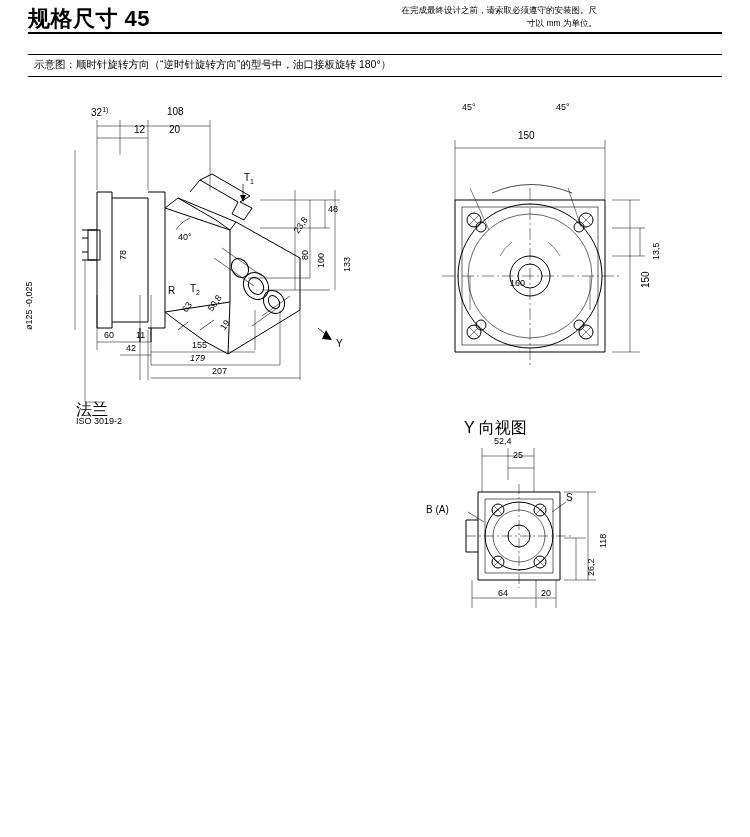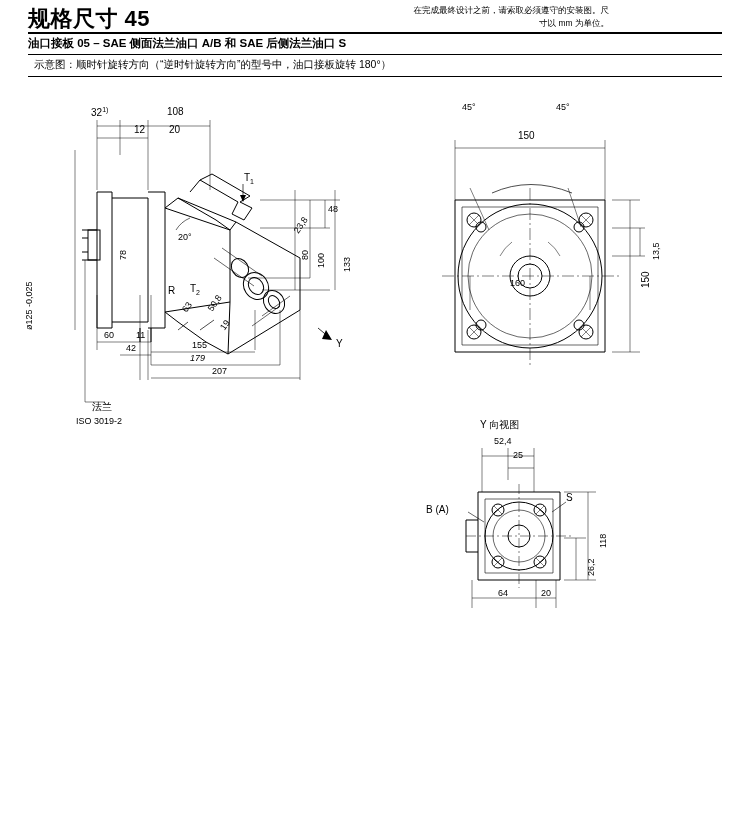--- a/index.html
+++ b/index.html
@@ -12,21 +12,20 @@
     height: 837px;
     position: relative;
     font-family: "Liberation Sans", sans-serif;
     color: #000;
     overflow: hidden;
   }
   .page {
     position: relative;
     width: 611px;
     height: 837px;
-    padding-left: 12px;
   }
   
   .title {
     position: absolute;
     left: 28px;
     top: 4px;
     font-size: 22px;
     font-weight: 700;
     letter-spacing: 0.5px;
   }
@@ -85,32 +84,31 @@
     width: 750px;
     height: 560px;
   }
   svg { display: block; }
   .lbl {
     position: absolute;
     font-size: 10px;
     white-space: nowrap;
   }
   .lbl.sm { font-size: 9px; }
-  .lbl.cn { font-size: 10px; margin-left: 16px; }
+  .lbl.cn { font-size: 16px; }
   .rot90 { transform: rotate(-90deg); transform-origin: left top; }
 </style>
 </head>
 <body>
 
 <div class="page">
 
   <div class="title">规格尺寸 45</div>
   <div class="notice">在完成最终设计之前，请索取必须遵守的安装图。尺寸以 mm 为单位。</div>
   <div class="hrule"></div>
-  <div class="subtitle">油口接板 05 – SAE 侧面法兰油口 A/B 和 SAE 后侧法兰油口 S</div>
   <div class="hrule2"></div>
   <div class="note">示意图：顺时针旋转方向（“逆时针旋转方向”的型号中，油口接板旋转 180°）</div>
   <div class="hrule3"></div>
 
   <div class="drawing">
 
     <svg width="750" height="560" viewBox="0 0 750 560">
       <g stroke="#000" fill="none" stroke-width="1">
 
         <g stroke-width="0.5">
@@ -284,21 +282,21 @@
         <path d="M566 422 L552 432" stroke-width="0.6"></path>
       </g>
     </svg>
 
     <div class="lbl" style="left:91px; top:26px;"><span>32</span><sup style="font-size:7px">1)</sup></div>
     <div class="lbl" style="left:167px; top:26px;">108</div>
     <div class="lbl" style="left:114px; top:44px;margin-left:20px;">12</div>
     <div class="lbl" style="left:169px; top:44px;">20</div>
     <div class="lbl sm rot90" style="left:24px; top:250px;">ø125 -0,025</div>
     <div class="lbl sm rot90" style="left:118px; top:180px;">78</div>
-    <div class="lbl sm" style="left:178px; top:152px;">20°</div>
+    <div class="lbl sm" style="left:178px; top:152px;">40°</div>
     <div class="lbl sm" style="left:182px; top:222px; transform:rotate(-55deg);">63</div>
     <div class="lbl sm" style="left:206px; top:218px; transform:rotate(-55deg);">50,8</div>
     <div class="lbl sm" style="left:220px; top:240px; transform:rotate(-55deg);">19</div>
     <div class="lbl sm" style="left:292px; top:140px; transform:rotate(-55deg);">23,8</div>
     <div class="lbl sm" style="left:328px; top:124px;">48</div>
     <div class="lbl sm rot90" style="left:300px; top:180px;">80</div>
     <div class="lbl sm rot90" style="left:316px; top:188px;">100</div>
     <div class="lbl sm rot90" style="left:342px; top:192px;">133</div>
     <div class="lbl sm" style="left:104px; top:250px;">60</div>
     <div class="lbl sm" style="left:136px; top:250px;">11</div>

